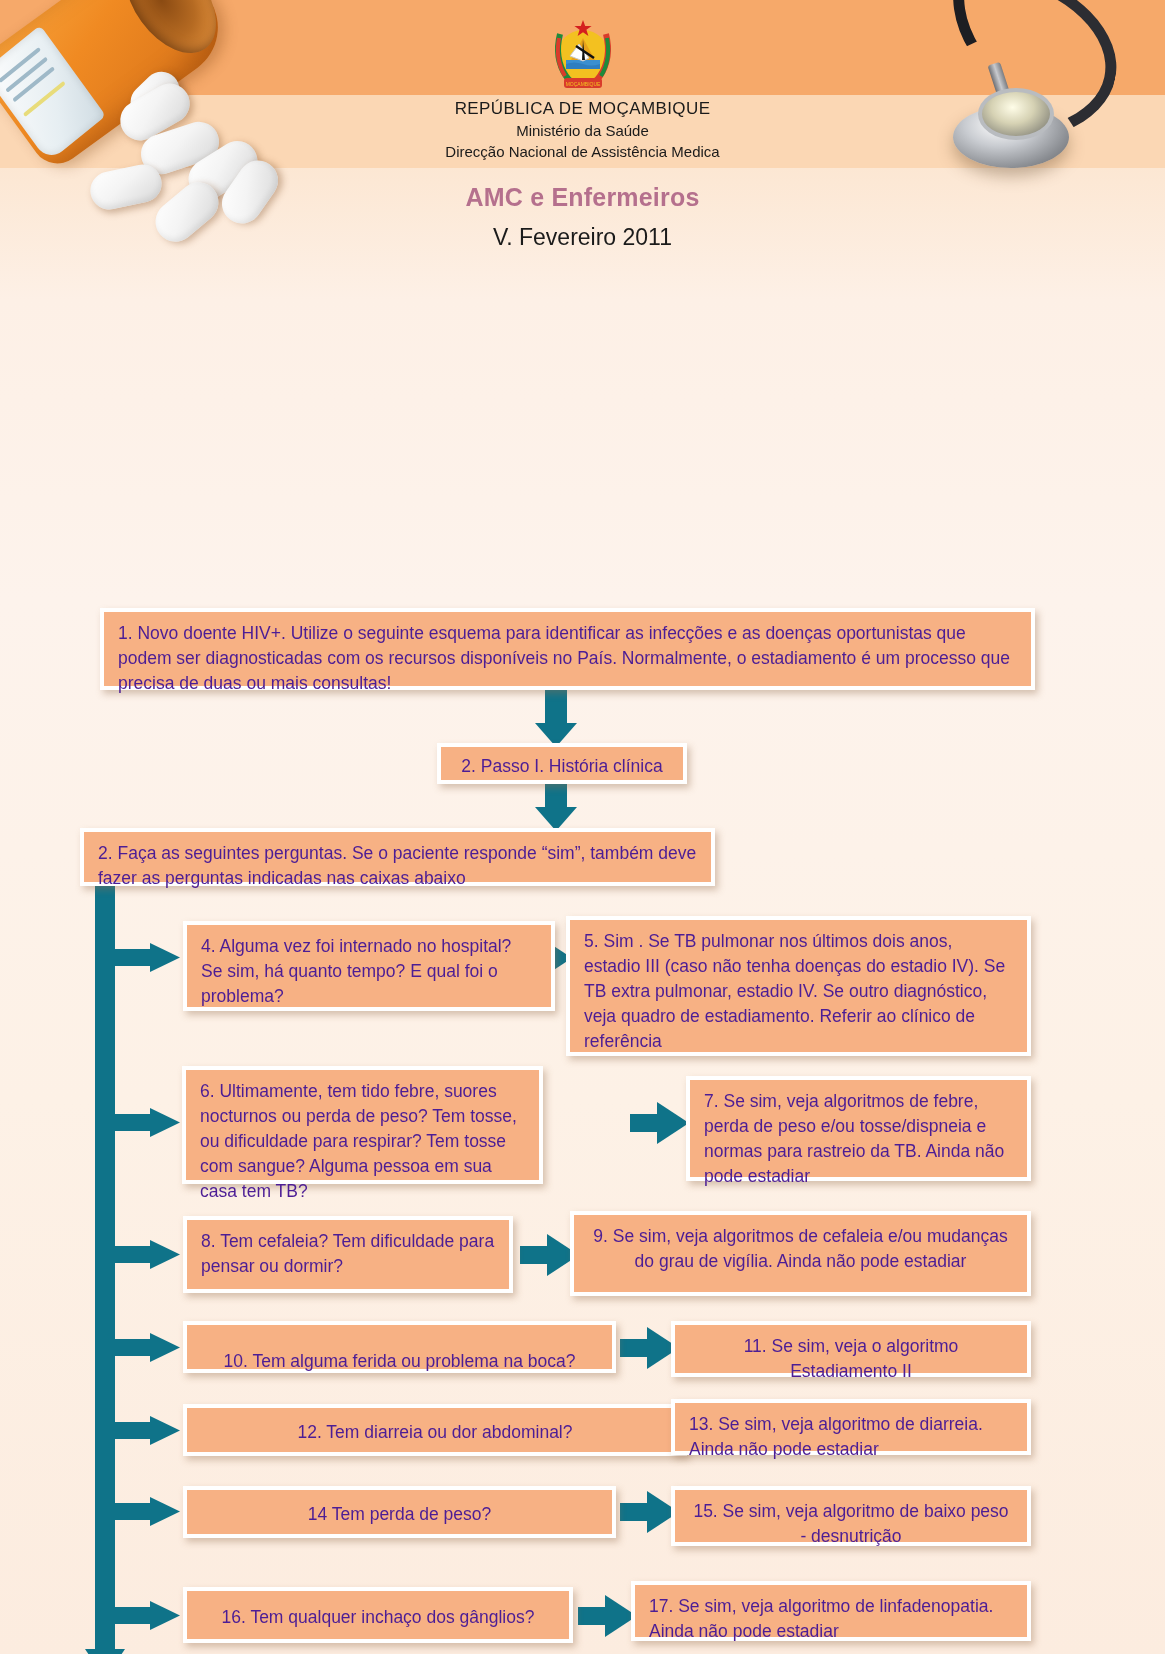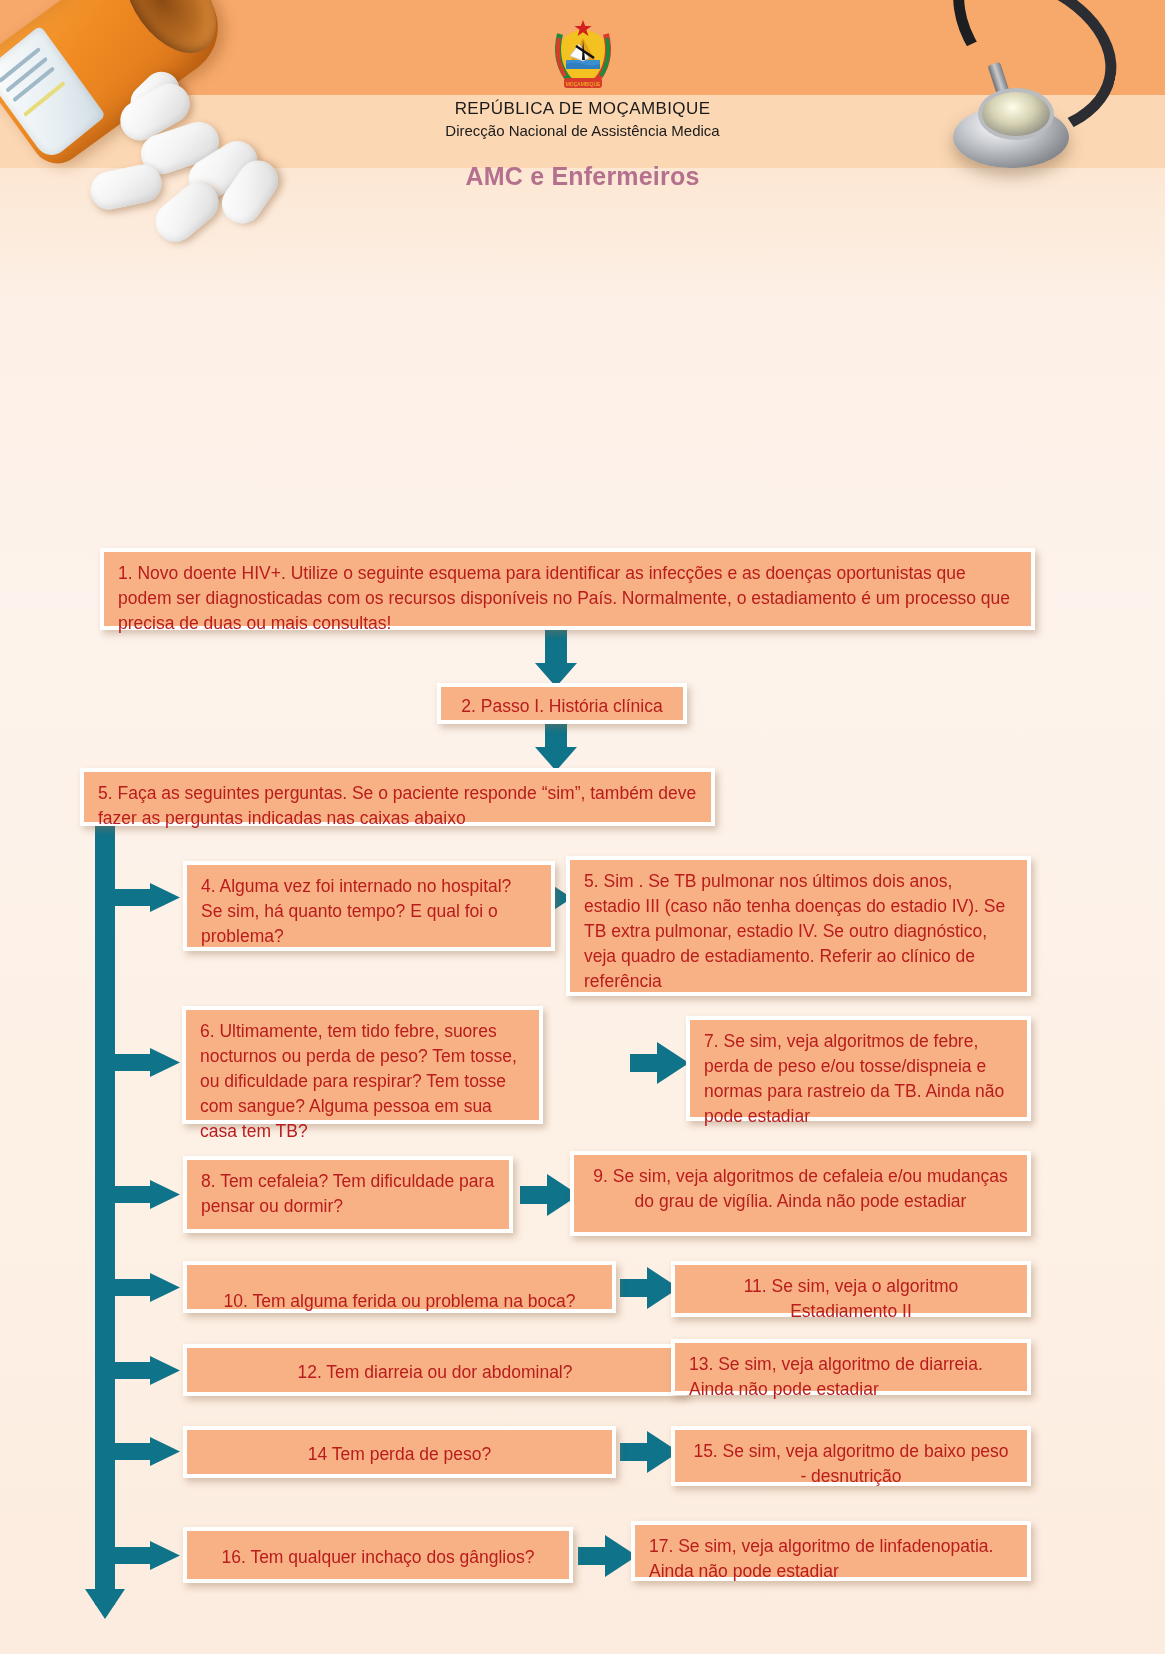--- a/index.html
+++ b/index.html
@@ -60,21 +60,21 @@
   .hdr .l2{font-size:15px;line-height:21px;}
   .hdr .l3{font-size:15px;line-height:21px;}
   .subtitle{margin-top:21px;font-size:25px;font-weight:bold;color:#b5708d;letter-spacing:.2px;}
   .maintitle{margin-top:2px;font-size:37px;font-weight:bold;color:#0f7a92;letter-spacing:.2px;}
   .version{margin-top:12px;font-size:23px;color:#1b1b1b;}
 
   
   .flow{position:relative;margin-top:20px;}
   .box{position:absolute;background:#f7b184;border:4px solid #ffffff;
        box-shadow:3px 4px 7px rgba(150,110,80,.38);
-       color:#b91c1c;font-size:17.5px;line-height:25px;
+       color:#4c1d95;font-size:17.5px;line-height:25px;
        padding:9px 14px;box-sizing:border-box;}
   .box.c{text-align:center;}
   svg.arr{position:absolute;overflow:visible;}
 </style>
 </head>
 <body>
 
 <div class="page">
 
   <div class="corner corner-left">
@@ -117,22 +117,24 @@
     <path d="M58 18 q6 24 -6 42 q-4 6 -10 8" stroke="#d93b2b" stroke-width="6" fill="none"></path>
     <path d="M11 22 q-4 22 6 38" stroke="#d93b2b" stroke-width="4" fill="none"></path>
     <path d="M59 22 q4 22 -6 38" stroke="#1f8a3b" stroke-width="4" fill="none"></path>
     <polygon points="35,4 37.2,10 43.6,10 38.4,13.8 40.4,20 35,16.2 29.6,20 31.6,13.8 26.4,10 32.8,10" fill="#d41f1f"></polygon>
     <rect x="16" y="62" width="38" height="10" rx="3" fill="#d93b2b"></rect>
     <text x="35" y="69.5" font-size="5" fill="#f3c120" text-anchor="middle" font-family="'Liberation Sans',sans-serif">MOÇAMBIQUE</text>
   </svg>
 
   <div class="hdr">
     <div class="l1">REPÚBLICA DE MOÇAMBIQUE</div>
+    <div class="l2">Ministério da Saúde</div>
     <div class="l3">Direcção Nacional de Assistência Medica</div>
     <div class="subtitle">AMC e Enfermeiros</div>
+    <div class="version">V. Fevereiro 2011</div>
   </div>
 
   <div class="flow">
 
     <svg class="arr" style="left:0;top:0;width:1165px;height:1320px">
 
       <g fill="#0f7389">
         <rect x="545" y="418" width="22" height="38"></rect>
         <polygon points="535,452 577,452 556,476"></polygon>
       </g>
@@ -184,21 +186,21 @@
 
     <div class="box" style="left:100px;top:337px;width:935px;height:82px;">
       <span>1. Novo doente HIV+. Utilize o seguinte esquema para identificar as infecções e as doenças oportunistas que podem ser diagnosticadas com os recursos disponíveis no País. Normalmente, o estadiamento é um processo que precisa de duas ou mais consultas!</span>
     </div>
 
     <div class="box c" style="left:437px;top:472px;width:250px;height:41px;padding-top:7px;">
       <span>2. Passo I. História clínica</span>
     </div>
 
     <div class="box" style="left:80px;top:557px;width:635px;height:58px;">
-      <span>5. Faça as seguintes perguntas. Se o paciente responde “sim”, também deve fazer as perguntas indicadas nas caixas abaixo</span>
+      <span>2. Faça as seguintes perguntas. Se o paciente responde “sim”, também deve fazer as perguntas indicadas nas caixas abaixo</span>
     </div>
 
     <div class="box" style="left:183px;top:650px;width:372px;height:90px;">
       <span>4. Alguma vez foi internado no hospital? Se sim, há quanto tempo? E qual foi o problema?</span>
     </div>
 
     <div class="box" style="left:566px;top:645px;width:465px;height:140px;">
       <span>5. Sim . Se TB pulmonar nos últimos dois anos, estadio III (caso não tenha doenças do estadio IV). Se TB extra pulmonar, estadio IV. Se outro diagnóstico, veja quadro de estadiamento. Referir ao clínico de referência</span>
     </div>
 

